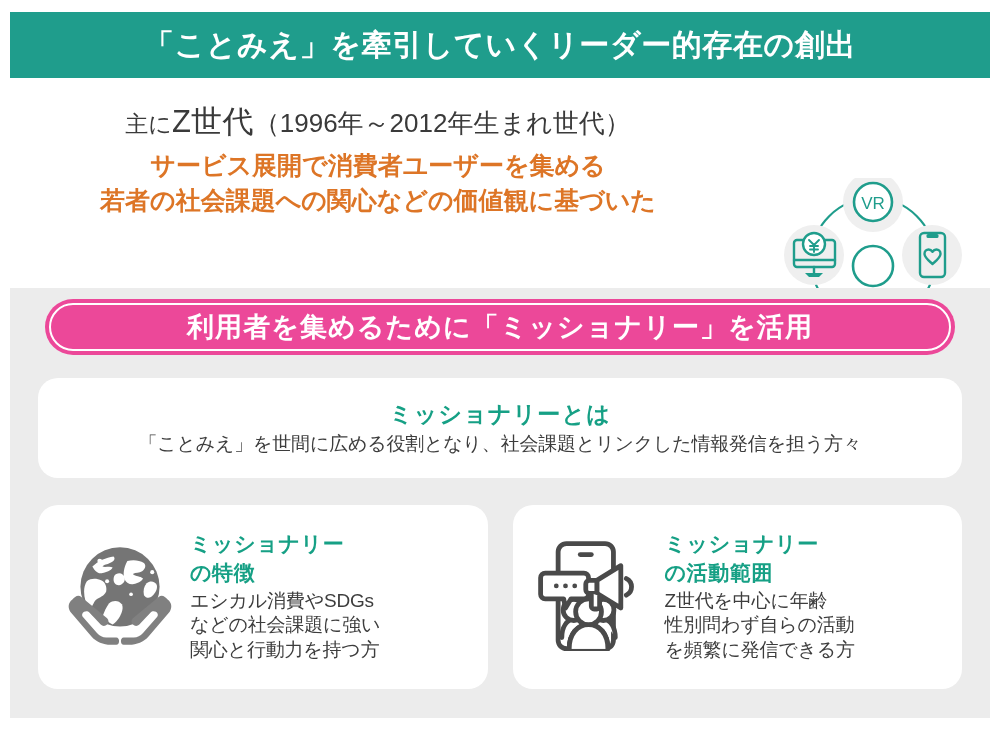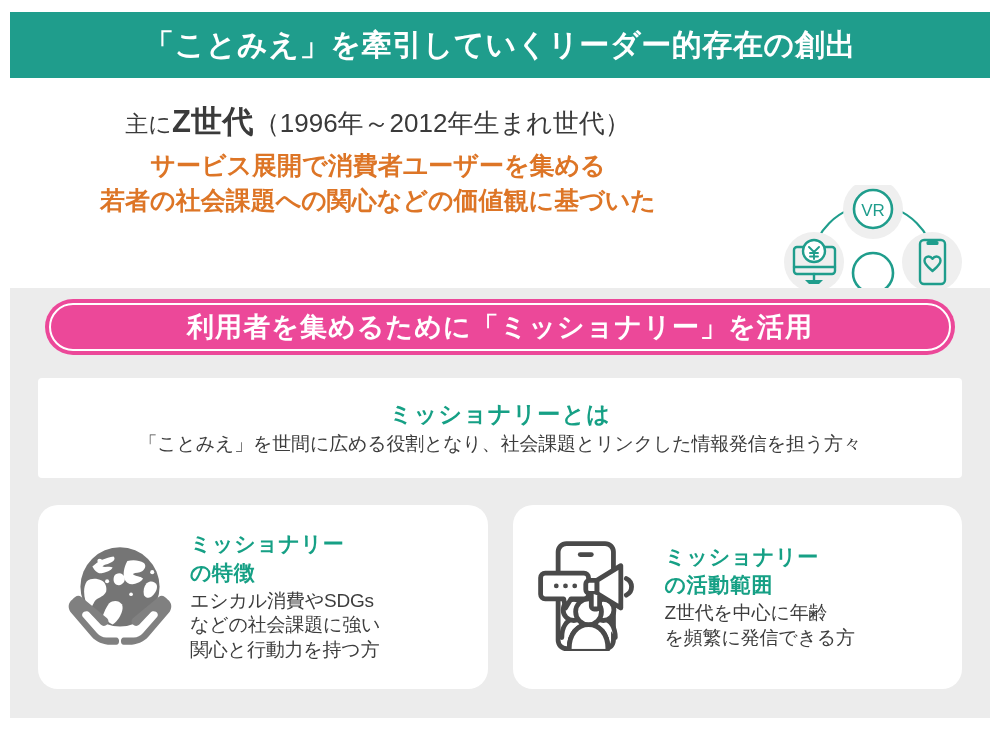--- a/index.html
+++ b/index.html
@@ -60,21 +60,21 @@
     text-align: center;
   }
   .intro-line1 {
     font-size: 26px;
     color: #3a3a3a;
     white-space: nowrap;
     line-height: 1.3;
     margin-bottom: 6px;
   }
   .intro-line1 .emph {
-    font-weight: bold;
+    font-weight: normal;
     font-size: 31px;
     letter-spacing: 0.01em;
   }
   .intro-line1 .small {
     font-size: 23px;
   }
   .intro-line1 .paren {
     font-size: 26px;
   }
   .intro-orange {
@@ -82,21 +82,21 @@
     font-size: 25px;
     font-weight: bold;
     line-height: 1.38;
     white-space: nowrap;
   }
 
   
   .vr-illustration {
     position: absolute;
     right: 32px;
-    top: 99px;
+    top: 92px;
     width: 190px;
     height: 165px;
   }
 
   
   .gray-panel {
     position: absolute;
     left: 10px;
     top: 288px;
     width: 980px;
@@ -138,21 +138,21 @@
   }
 
   
   .def-card {
     position: absolute;
     left: 38px;
     top: 378px;
     width: 924px;
     height: 100px;
     background: #ffffff;
-    border-radius: 4px;
+    border-radius: 20px;
     display: flex;
     flex-direction: column;
     align-items: center;
     justify-content: center;
   }
   .def-heading {
     color: #16A085;
     font-size: 23px;
     font-weight: bold;
     letter-spacing: 0.05em;
@@ -379,18 +379,19 @@
             <circle cx="22" cy="54" r="2.6"></circle>
             <circle cx="32" cy="54" r="2.6"></circle>
             <circle cx="42" cy="54" r="2.6"></circle>
           </g>
         </svg>
       </div>
       <div class="card-text">
         <div class="card-heading">ミッショナリー</div>
         <div class="card-heading">の活動範囲</div>
         <div class="card-body">Z世代を中心に年齢</div>
+        <div class="card-body">性別問わず自らの活動</div>
         <div class="card-body">を頻繁に発信できる方</div>
       </div>
     </div>
 
   </div>
 </div>
 
 </body></html>

